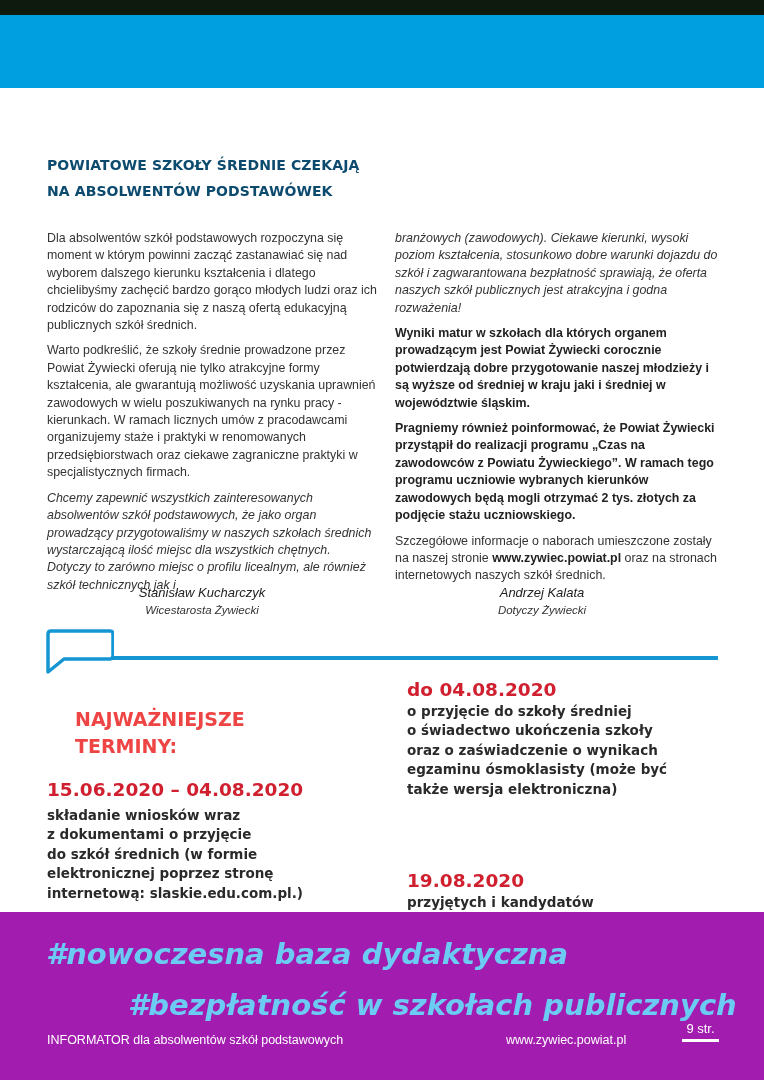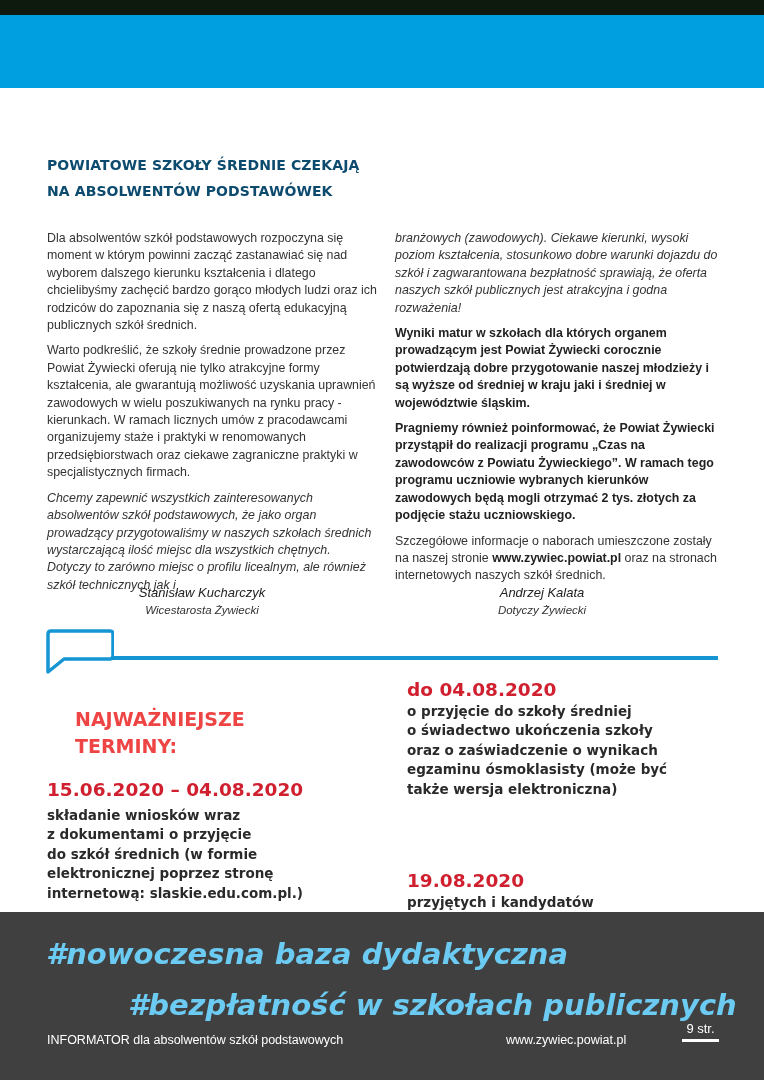--- a/index.html
+++ b/index.html
@@ -40,21 +40,21 @@
     font-family: "DejaVu Sans", sans-serif; font-weight: bold; font-size: 19px; line-height: 27px; color: #ef4444; margin-left: 28px;
   }
   .date { font-family: "DejaVu Sans", sans-serif; font-weight: bold; color: #d0202f; font-size: 18.5px; line-height: 24px; }
   .desc { font-family: "DejaVu Sans", sans-serif; font-weight: bold; color: #2a2a2a; font-size: 13.5px; line-height: 19.4px; }
 
   .t1 { position: absolute; left: 47px; top: 778px; width: 330px; }
   .t2 { position: absolute; left: 407px; top: 678px; width: 330px; }
   .t3 { position: absolute; left: 407px; top: 823px; width: 330px; margin-top: 46px; }
   .t1 .date { margin-bottom: 4px; }
 
-  .footer { position: absolute; left: 0; top: 912px; width: 764px; height: 168px; background: #404040; }
+  .footer { position: absolute; left: 0; top: 912px; width: 764px; height: 168px; background: #a21caf; }
   .hash {
     position: absolute; font-family: "DejaVu Sans", sans-serif; font-weight: bold; font-style: italic;
     font-size: 29px; line-height: 36px; color: #6ccbf2; white-space: nowrap;
   }
   .hash1 { left: 46px; top: 24px; }
   .hash2 { left: 128px; top: 75px; }
   .foot-left { position: absolute; left: 47px; top: 121px; font-size: 12.5px; color: #ffffff; }
   .foot-url { position: absolute; left: 506px; top: 121px; font-size: 12.5px; color: #ffffff; }
   .pageno { position: absolute; left: 682px; top: 109px; font-size: 13px; color: #ffffff; width: 37px; text-align: center; }
   .pagebar { position: absolute; left: 682px; top: 127px; width: 37px; height: 3px; background: #ffffff; }

